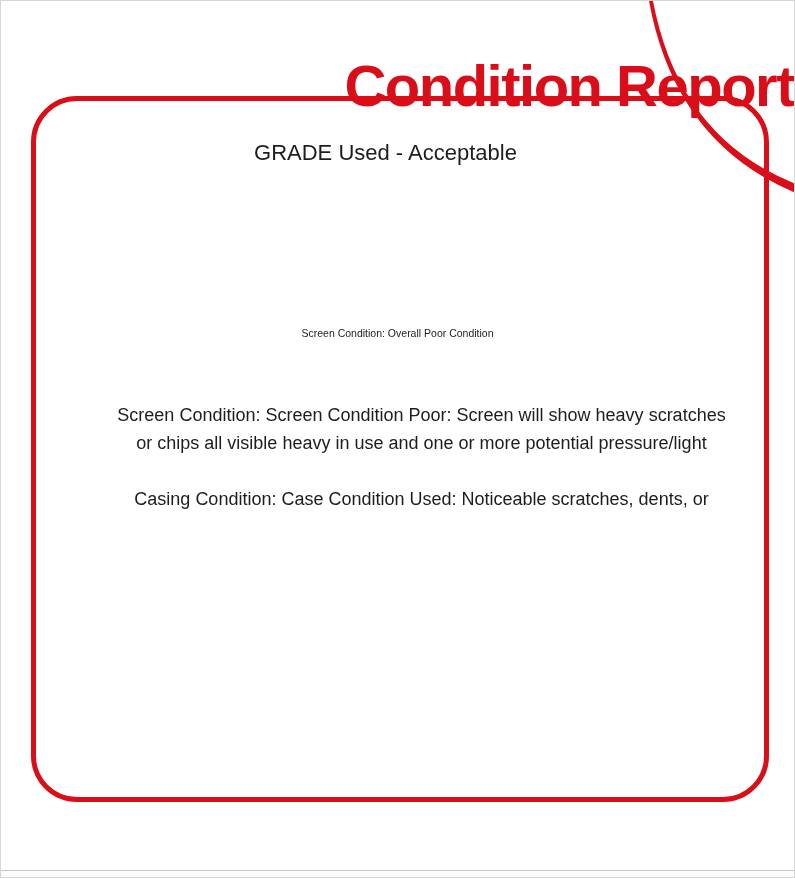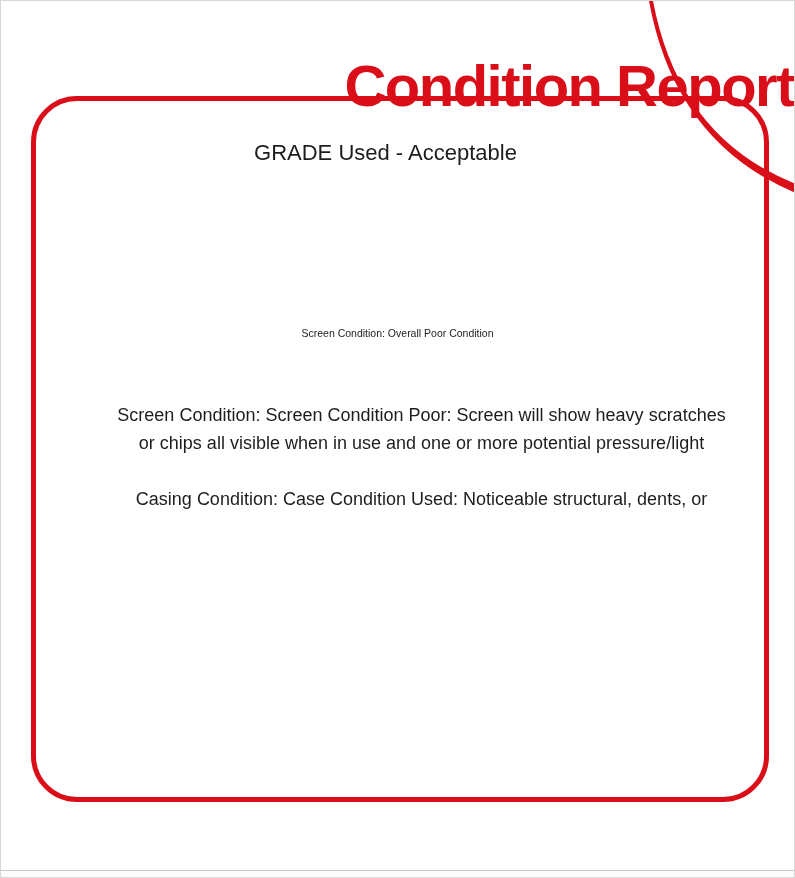--- a/index.html
+++ b/index.html
@@ -95,22 +95,22 @@
   </svg>
 
   <div class="card"></div>
 
   <div class="grade-heading">GRADE Used - Acceptable</div>
 
   <div class="overall-condition">Screen Condition: Overall Poor Condition</div>
 
   <div class="condition-para screen-para">
     <div class="line">Screen Condition: Screen Condition Poor: Screen will show heavy scratches</div>
-    <div class="line">or chips all visible when in use and one or more potential pressure/light</div>
+    <div class="line">or chips all visible heavy in use and one or more potential pressure/light</div>
   </div>
 
   <div class="condition-para casing-para">
-    <div class="line">Casing Condition: Case Condition Used: Noticeable structural, dents, or</div>
+    <div class="line">Casing Condition: Case Condition Used: Noticeable scratches, dents, or</div>
   </div>
 
   <div class="page-bottom-edge"></div>
 
 </div>
 
 </body></html>

